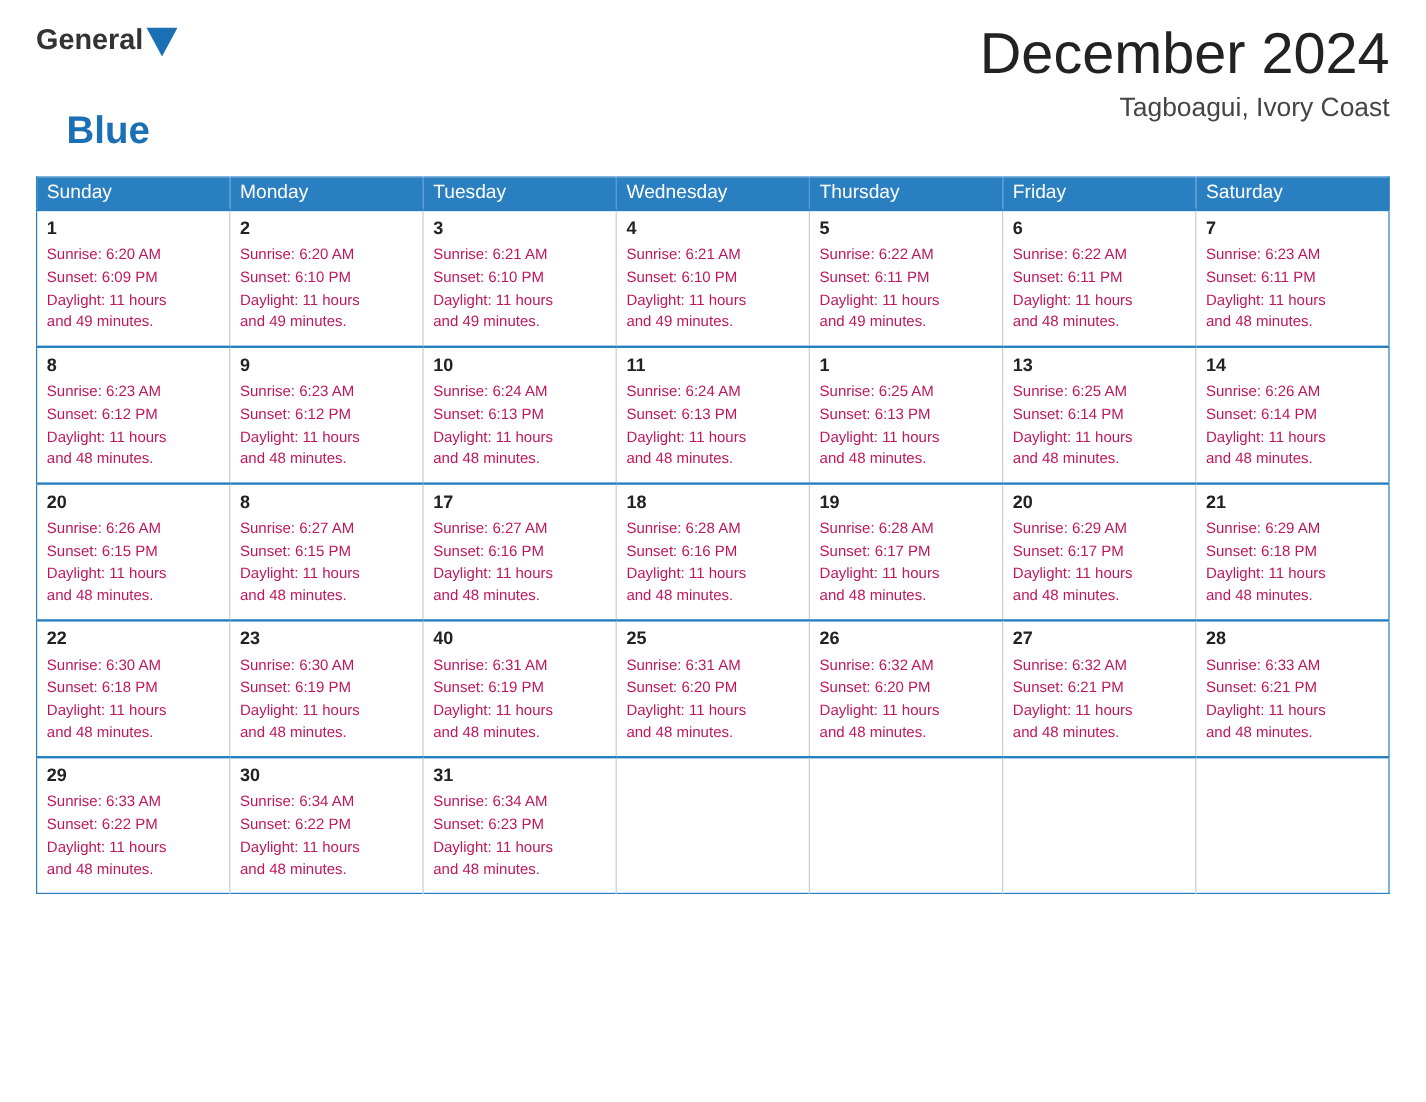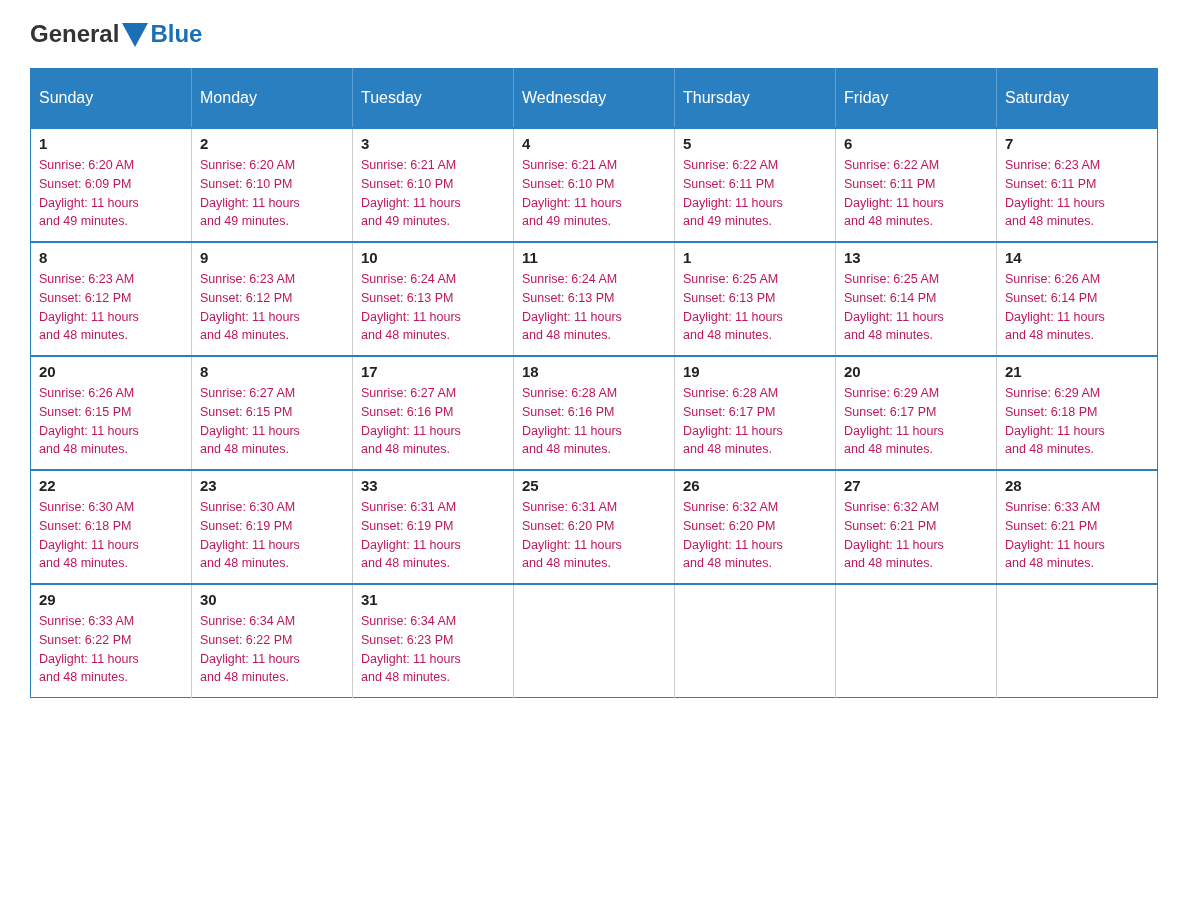--- a/index.html
+++ b/index.html
@@ -33,21 +33,21 @@
     .calendar {
       width: 100%;
       border-collapse: collapse;
       border: 1px solid #2a7fc1;
     }
     .calendar thead tr th {
       background-color: #2a7fc1;
       color: #fff;
       font-size: 16px;
       font-weight: normal;
-      padding: 20px 8px;
+      padding: 4px 8px;
       text-align: left;
       border-right: 1px solid #5aa0d5;
     }
     .calendar thead tr th:last-child {
       border-right: none;
     }
     .calendar tbody tr td {
       vertical-align: top;
       padding: 6px 8px 10px 8px;
       border-right: 1px solid #ccc;
@@ -68,42 +68,47 @@
       font-weight: bold;
       margin-bottom: 4px;
     }
     .day-info {
       font-size: 12.5px;
       line-height: 1.5;
       color: #be185d;
     }
     .logo-wrapper {
       display: flex;
-      flex-direction: row;
+      flex-direction: column;
       align-items: center;
+      gap: 42px;
     }
     .logo-row {
       display: flex;
       align-items: center;
     }
   </style>
 </head>
 <body>
 
 <div class="header">
   <div class="logo-wrapper">
     <div class="logo-row">
       <span style="font-size:24px;font-weight:bold;color:#333;font-family:Arial,sans-serif;">General</span>
       <svg width="26" height="24" viewBox="0 0 26 24" style="margin-left:3px;margin-top:2px;">
         <polygon points="0,0 26,0 13,24" fill="#1a6fb5"></polygon>
       </svg>
     </div>
     <div>
-      <span style="font-size:24px;font-weight:bold;color:#1a6fb5;font-family:Arial,sans-serif;margin-left:2px;">Blue</span>
+      <span style="font-size:32px;font-weight:bold;color:#1a6fb5;font-family:Arial,sans-serif;margin-left:2px;">Blue</span>
     </div>
+  </div>
+  <div class="title-block">
+    <div class="month-title">December 2024</div>
+    <div class="subtitle">Tagboagui, Ivory Coast</div>
   </div>
 </div>
 
 <table class="calendar">
   <thead>
     <tr>
     <th>Sunday</th>
         <th>Monday</th>
         <th>Tuesday</th>
         <th>Wednesday</th>
@@ -206,21 +211,21 @@
       <tr>
         <td>
           <div class="day-number">22</div>
           <div class="day-info">Sunrise: 6:30 AM<br>Sunset: 6:18 PM<br>Daylight: 11 hours<br>and 48 minutes.</div>
         </td>
         <td>
           <div class="day-number">23</div>
           <div class="day-info">Sunrise: 6:30 AM<br>Sunset: 6:19 PM<br>Daylight: 11 hours<br>and 48 minutes.</div>
         </td>
         <td>
-          <div class="day-number">33</div>
+          <div class="day-number">40</div>
           <div class="day-info">Sunrise: 6:31 AM<br>Sunset: 6:19 PM<br>Daylight: 11 hours<br>and 48 minutes.</div>
         </td>
         <td>
           <div class="day-number">25</div>
           <div class="day-info">Sunrise: 6:31 AM<br>Sunset: 6:20 PM<br>Daylight: 11 hours<br>and 48 minutes.</div>
         </td>
         <td>
           <div class="day-number">26</div>
           <div class="day-info">Sunrise: 6:32 AM<br>Sunset: 6:20 PM<br>Daylight: 11 hours<br>and 48 minutes.</div>
         </td>

